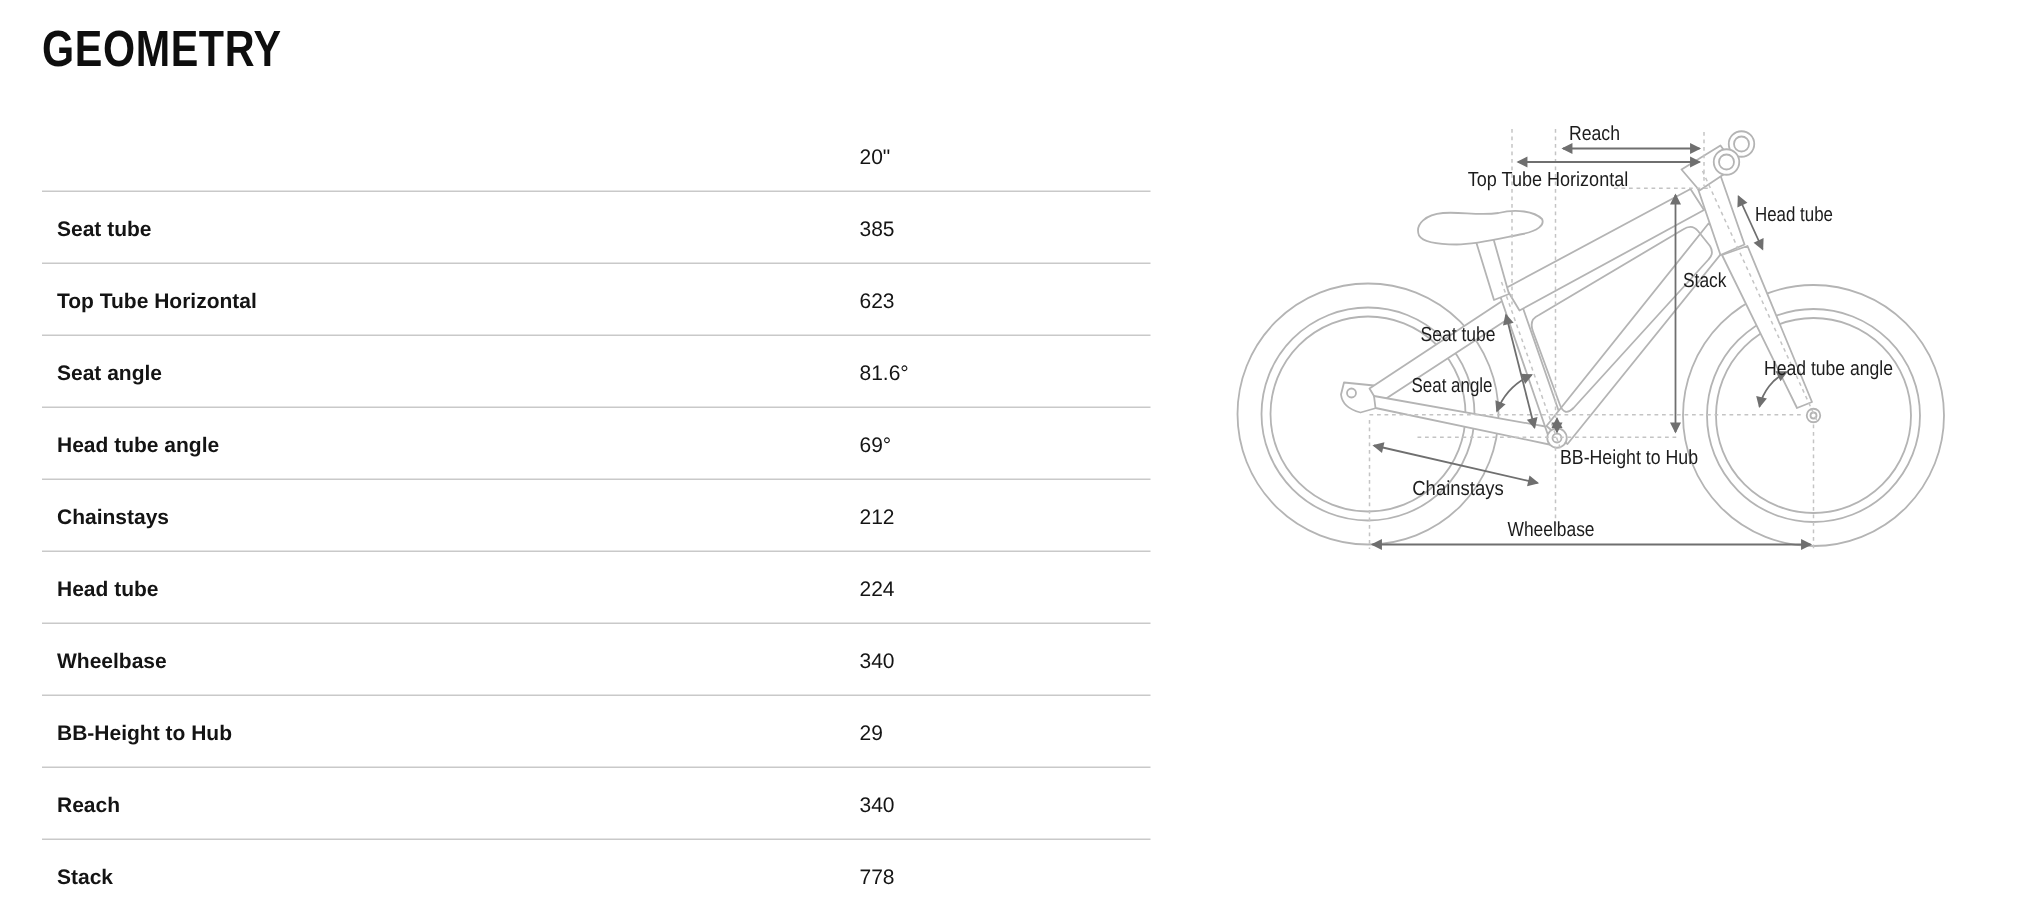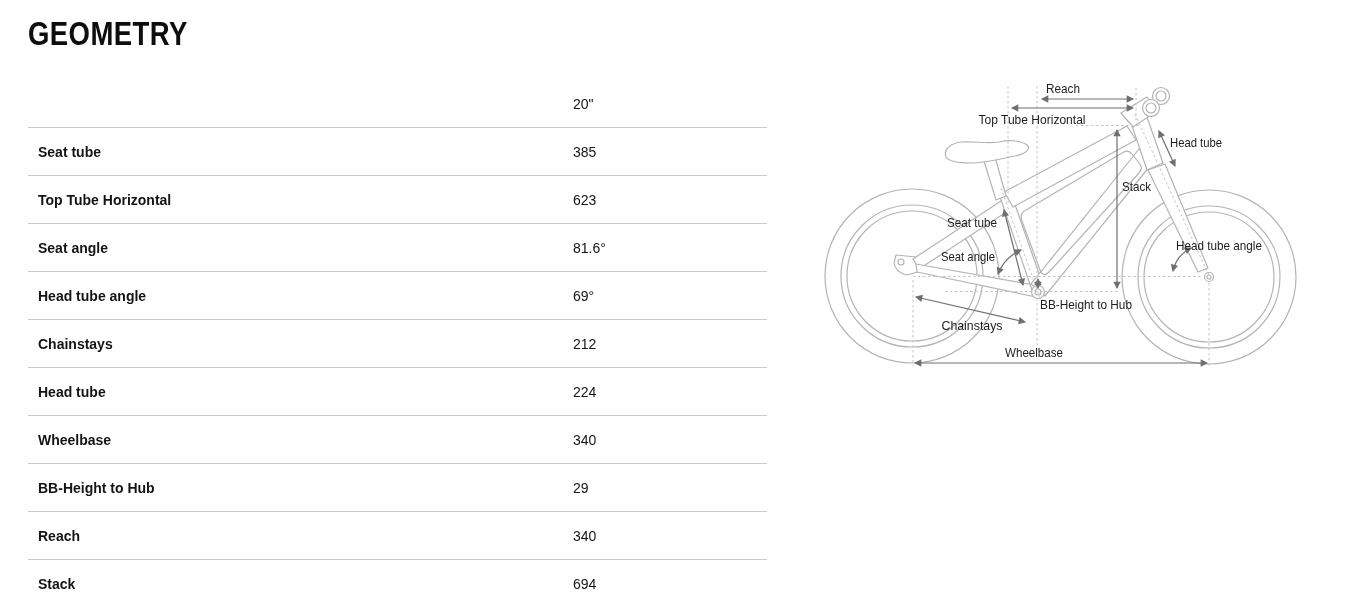--- a/index.html
+++ b/index.html
@@ -65,21 +65,21 @@
   <div class="geo-row">
     <span class="cell-label">BB-Height to Hub</span>
     <span class="cell-value">29</span>
   </div>
   <div class="geo-row">
     <span class="cell-label">Reach</span>
     <span class="cell-value">340</span>
   </div>
   <div class="geo-row">
     <span class="cell-label">Stack</span>
-    <span class="cell-value">694</span>
+    <span class="cell-value">778</span>
   </div>
 </div>
 
 <svg class="diagram" width="545" height="312" viewBox="810 70 545 312" xmlns="http://www.w3.org/2000/svg">
   <defs>
     <marker id="ah" viewBox="0 0 8 8" refX="6.5" refY="4" markerWidth="7" markerHeight="7" orient="auto-start-reverse">
       <path d="M0.5,0.5 L7.5,4 L0.5,7.5 Z" fill="#6f6f6f"></path>
     </marker>
   </defs>
 

